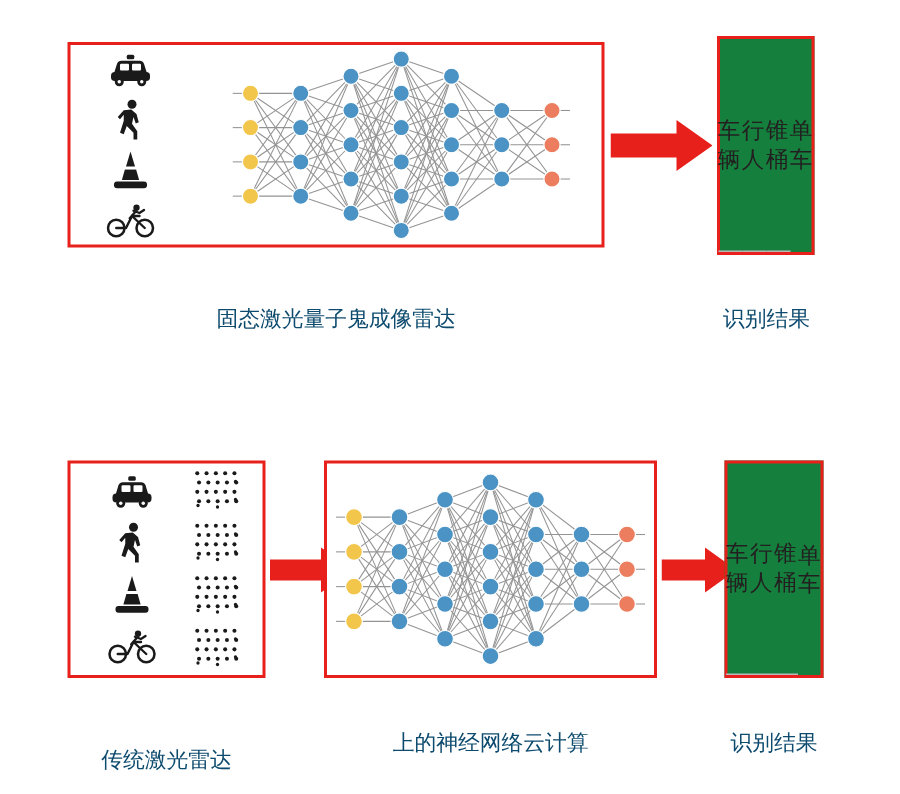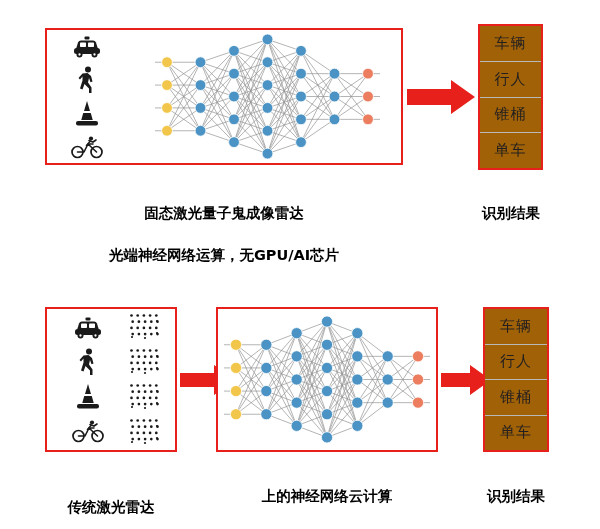--- a/index.html
+++ b/index.html
@@ -69,47 +69,47 @@
   
   .arrow {
     position: absolute;
   }
   .arrow svg { display: block; }
 
   
   .result-box {
     position: absolute;
     border: 2.5px solid #e8201c;
-    background: #a16207;
+    background: #15803d;
     box-sizing: border-box;
     display: flex;
-    flex-direction: column;
+    flex-direction: row;
+    justify-content: center;
   }
   .result-item {
     flex: 1 1 0;
     display: flex;
     align-items: center;
     justify-content: center;
     font-size: 15px;
     letter-spacing: 1px;
     color: #231f20;
     border-bottom: 1px solid #b9b9b9;
     box-sizing: border-box;
   }
   .result-item:last-child { border-bottom: none; }
 
   
   .caption {
     position: absolute;
     text-align: center;
     font-size: 14.5px;
     line-height: 21px;
-    color: #000000;
+    color: #0c4a6e;
     white-space: pre-line;
-    font-weight: bold;
   }
   .caption .line { display: block; }
 </style>
 </head>
 <body>
 
 <div class="stage">
 
   <div class="red-box" style="left:45px; top:28px; width:358px; height:137px;"></div>
 
@@ -331,21 +331,20 @@
 
   <div class="result-box" style="left:478px; top:24px; width:65px; height:146px;">
     <div class="result-item">车辆</div>
     <div class="result-item">行人</div>
     <div class="result-item">锥桶</div>
     <div class="result-item">单车</div>
   </div>
 
   <div class="caption" style="left:45px; top:182px; width:358px;">
     <span class="line">固态激光量子鬼成像雷达</span>
-    <span class="line">光端神经网络运算，无GPU/AI芯片</span>
   </div>
 
   <div class="caption" style="left:461px; top:182px; width:100px;">
     <span class="line">识别结果</span>
   </div>
 
   <div class="red-box" style="left:45px; top:307px; width:132px; height:145px;"></div>
 
   <div class="icon-col" style="left:70px; top:313px; width:36px; height:133px;">
 

